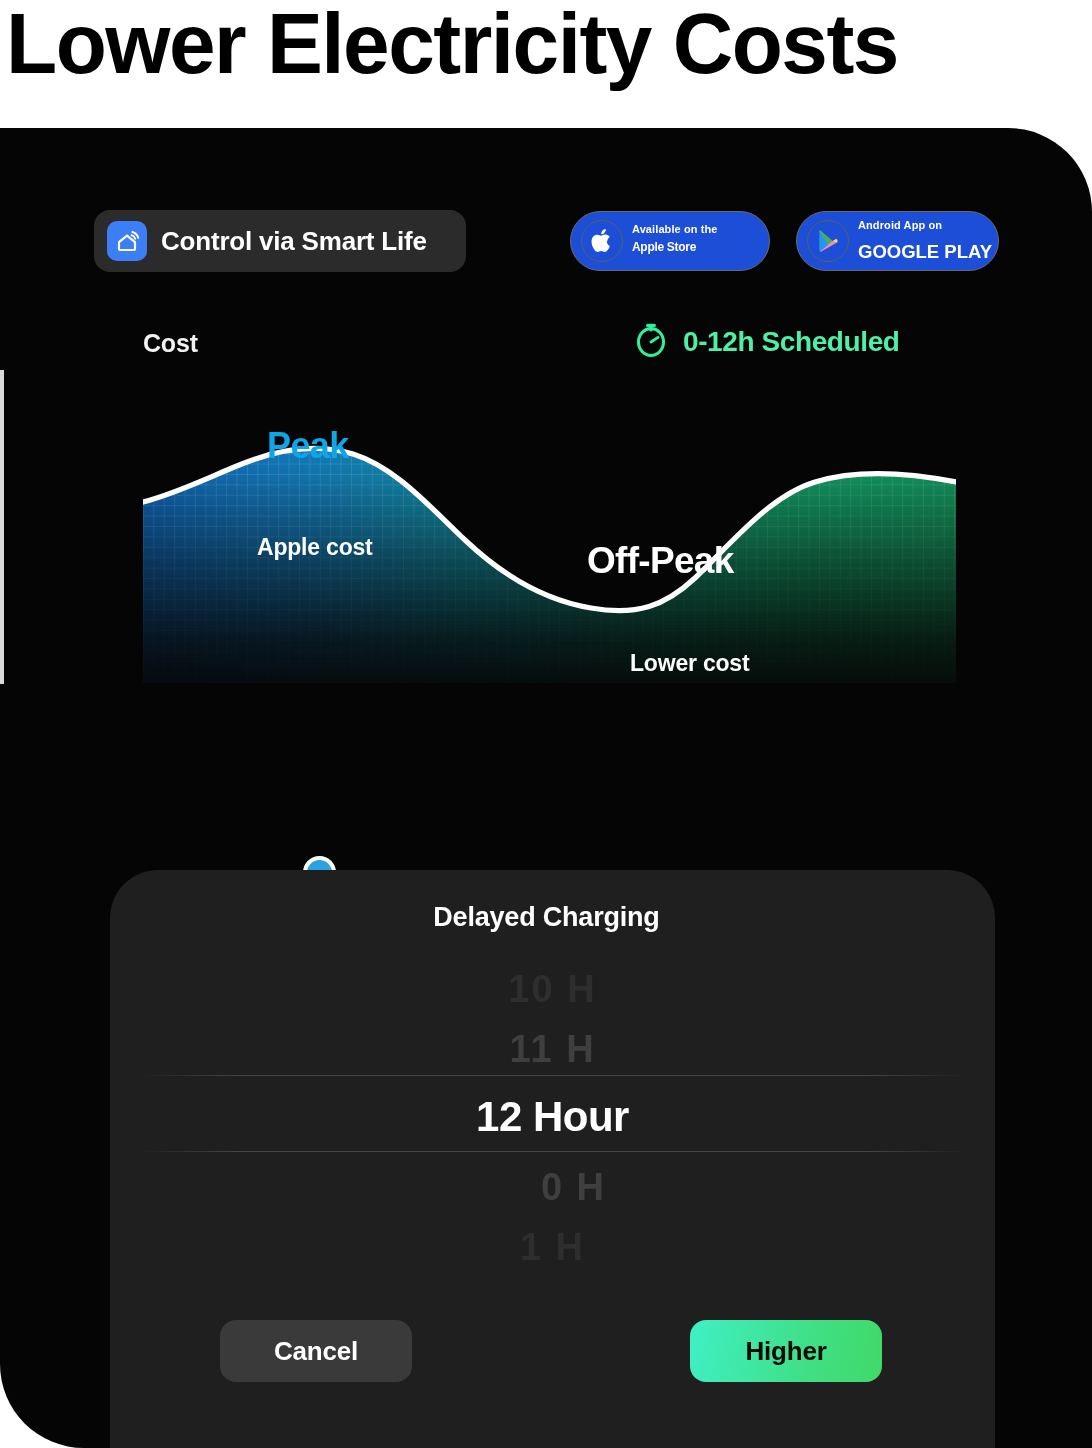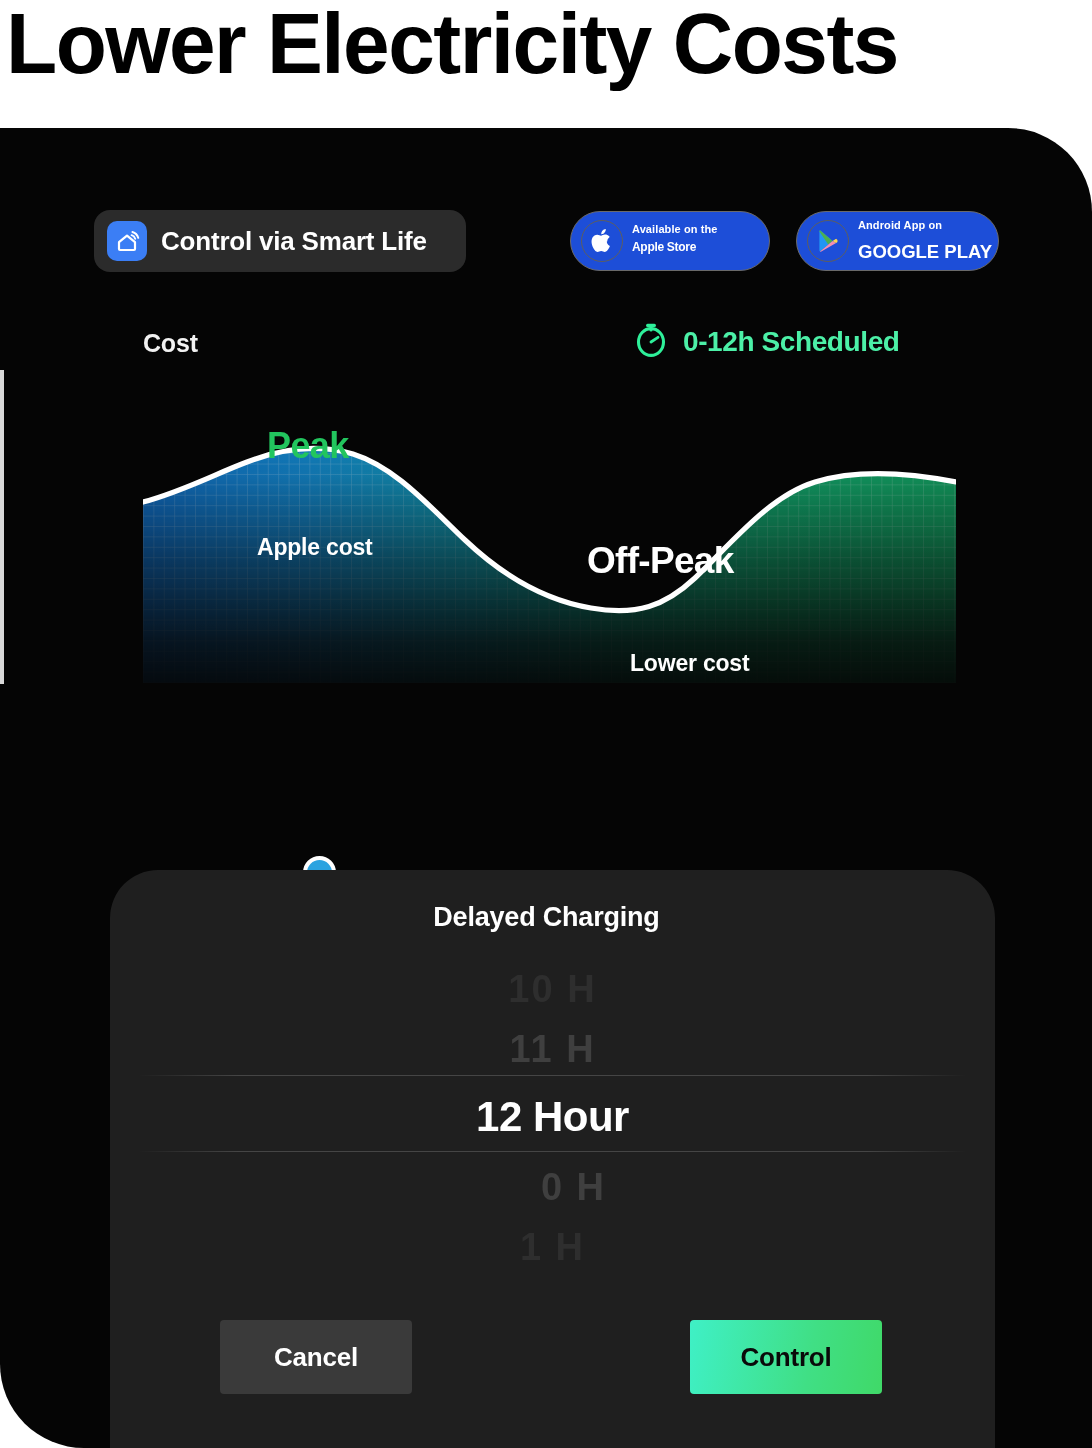--- a/index.html
+++ b/index.html
@@ -113,21 +113,21 @@
   }
   .axis-tick {
     position: absolute; left: 143px; top: 552px;
     width: 3.5px; height: 17px; background: #cfcfcf;
   }
 
   .plot-svg { position: absolute; left: 0; top: 0; width: 813px; height: 313px; display: block; }
 
   .peak-title {
     position: absolute; left: 267px; top: 96px;
-    font-size: 36px; font-weight: 700; color: #22c55e; letter-spacing: -0.6px;
+    font-size: 36px; font-weight: 700; color: #0ea5e9; letter-spacing: -0.6px;
   }
   .offpeak-title {
     position: absolute; left: 587px; top: 211px;
     font-size: 37px; font-weight: 700; color: #ffffff; letter-spacing: -0.7px;
   }
   .higher-cost {
     position: absolute; left: 257px; top: 205px;
     font-size: 23px; font-weight: 700; color: #ffffff; letter-spacing: -0.2px;
   }
   .lower-cost {
@@ -189,22 +189,22 @@
   .pick-line {
     position: absolute; left: 28px; width: 829px; height: 1px;
     background: linear-gradient(to right, rgba(255,255,255,0.0), rgba(255,255,255,0.17) 12%, rgba(255,255,255,0.17) 88%, rgba(255,255,255,0.0));
   }
   #pick-line-top { top: 107px; }
   #pick-line-bottom { top: 183px; }
 
   .btn-row { position: absolute; left: 0; top: 450px; width: 885px; height: 70px; }
   .btn {
     position: absolute; top: 0;
-    height: 74px;
-    border-radius: 4px;
+    height: 62px;
+    border-radius: 16px;
     display: flex; align-items: center; justify-content: center;
     font-size: 26px; font-weight: 700; letter-spacing: -0.2px;
     border: none; cursor: pointer;
     font-family: "Liberation Sans", sans-serif;
   }
   #btn-cancel { left: 110px; width: 192px; background: #3a3a3a; color: #ffffff; }
   #btn-confirm {
     left: 580px; width: 192px;
     background: linear-gradient(100deg, #3ff0c6 0%, #40df85 62%, #40d968 100%);
     color: #0a0a0a;
@@ -361,18 +361,18 @@
         <div class="picker-row near" id="pick-1">11 H</div>
         <div class="pick-line" id="pick-line-top"></div>
         <div class="picker-row sel" id="pick-2">12 Hour</div>
         <div class="pick-line" id="pick-line-bottom"></div>
         <div class="picker-row near" id="pick-3">0 H</div>
         <div class="picker-row far" id="pick-4">1 H</div>
       </div>
 
       <div class="btn-row">
         <button class="btn" id="btn-cancel">Cancel</button>
-        <button class="btn" id="btn-confirm">Control</button>
+        <button class="btn" id="btn-confirm">Higher</button>
       </div>
     </div>
 
   </div>
 </div>
 
 </body></html>

